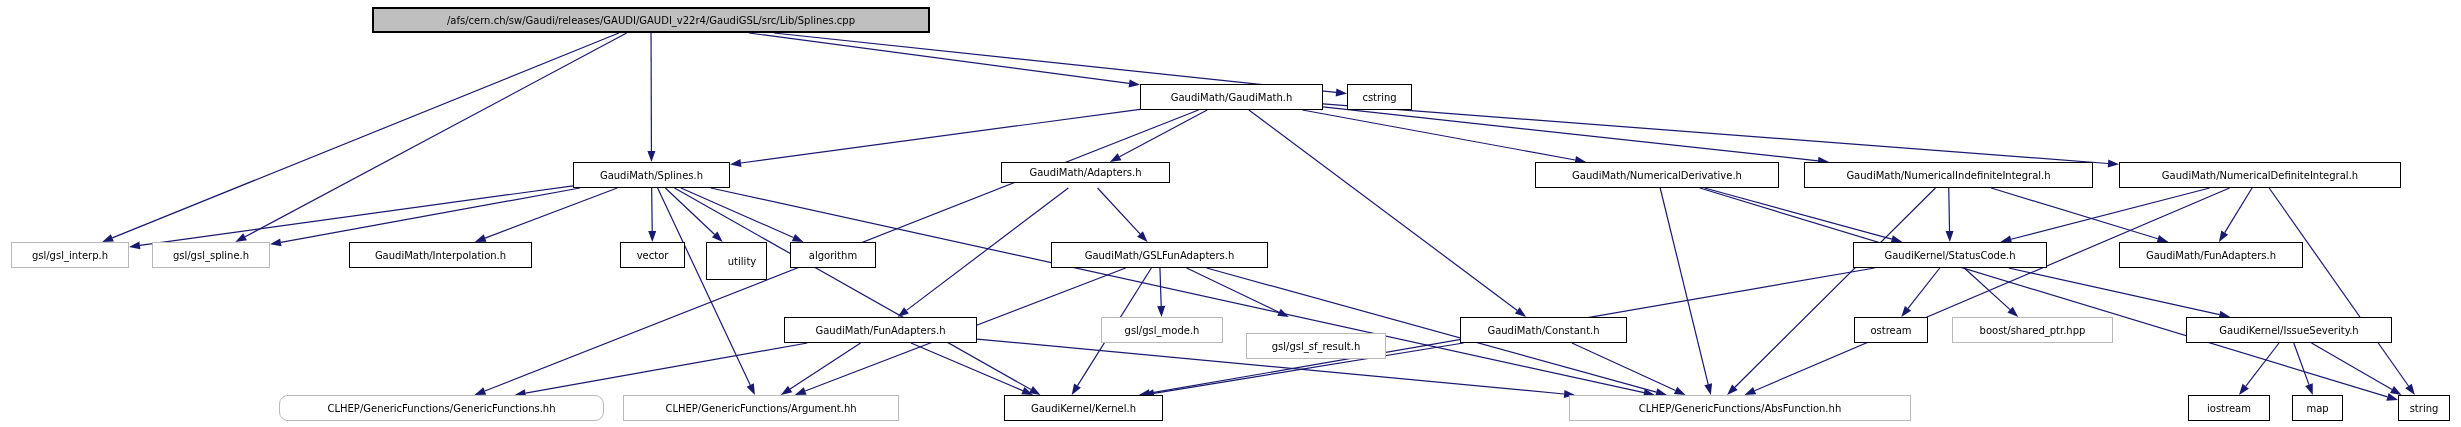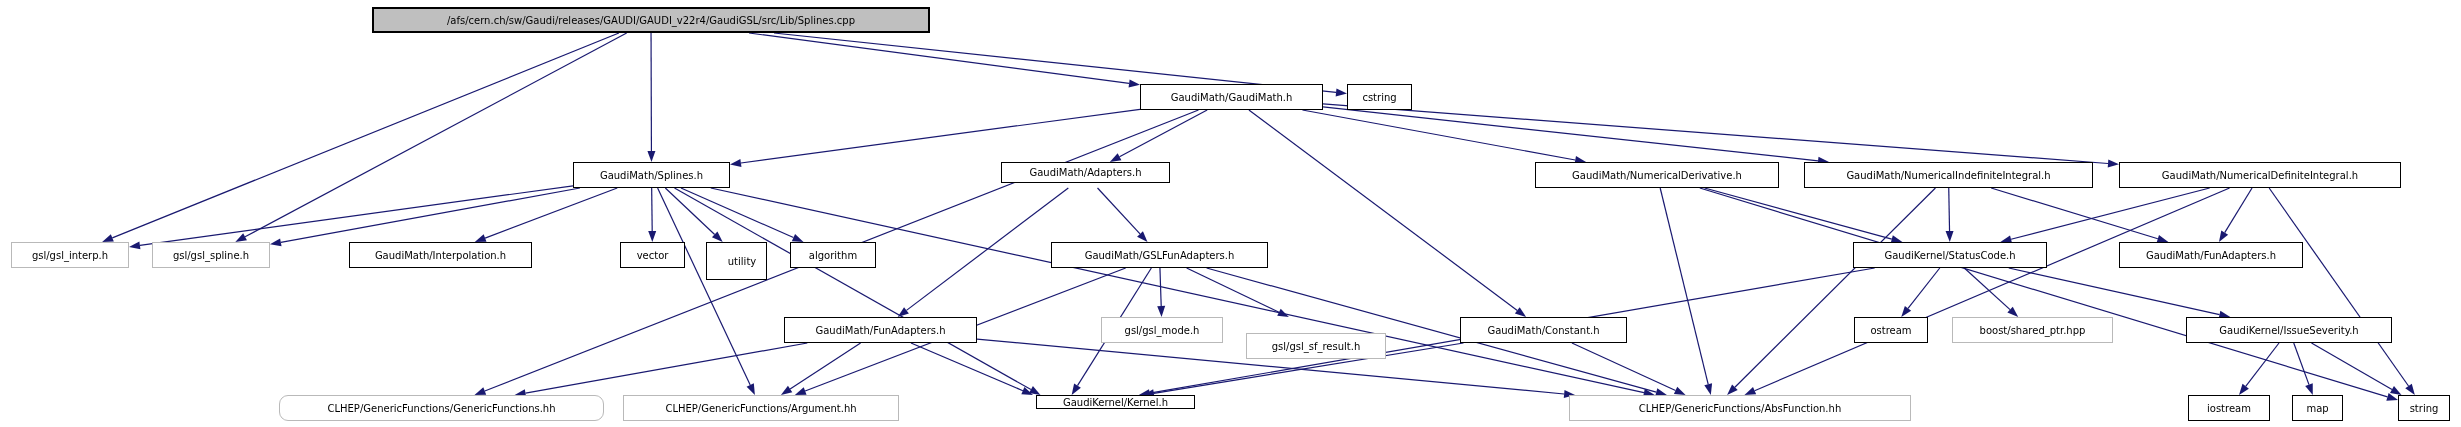--- a/index.html
+++ b/index.html
@@ -243,18 +243,18 @@
     <div class="node internal" style="left: 2119px; top: 242px; width: 184px; height: 26px;">GaudiMath/FunAdapters.h</div>
     <div class="node internal" style="left: 784px; top: 317px; width: 193px; height: 26px;">GaudiMath/FunAdapters.h</div>
     <div class="node external" style="left: 1101px; top: 317px; width: 122px; height: 26px; border-color: rgb(185, 185, 185);">gsl/gsl_mode.h</div>
     <div class="node external" style="left: 1246px; top: 317px; width: 140px; height: 26px; border-color: rgb(185, 185, 185); margin-top: 16px;">gsl/gsl_sf_result.h</div>
     <div class="node internal" style="left: 1460px; top: 317px; width: 167px; height: 26px;">GaudiMath/Constant.h</div>
     <div class="node std" style="left: 1854px; top: 317px; width: 74px; height: 26px;">ostream</div>
     <div class="node external" style="left: 1952px; top: 317px; width: 161px; height: 26px; border-color: rgb(185, 185, 185);">boost/shared_ptr.hpp</div>
     <div class="node internal" style="left: 2186px; top: 317px; width: 206px; height: 26px;">GaudiKernel/IssueSeverity.h</div>
     <div class="node external" style="left: 279px; top: 395px; width: 325px; height: 26px; border-color: rgb(185, 185, 185); border-radius: 9px;">CLHEP/GenericFunctions/GenericFunctions.hh</div>
     <div class="node external" style="left: 623px; top: 395px; width: 276px; height: 26px; border-color: rgb(185, 185, 185);">CLHEP/GenericFunctions/Argument.hh</div>
-    <div class="node internal" style="left: 1036px; top: 395px; width: 159px; height: 14px;">GaudiKernel/Kernel.h</div>
+    <div class="node internal" style="left: 1004px; top: 395px; width: 159px; height: 26px;">GaudiKernel/Kernel.h</div>
     <div class="node external" style="left: 1569px; top: 395px; width: 342px; height: 26px; border-color: rgb(185, 185, 185);">CLHEP/GenericFunctions/AbsFunction.hh</div>
     <div class="node std" style="left: 2188px; top: 395px; width: 82px; height: 26px;">iostream</div>
     <div class="node std" style="left: 2292px; top: 395px; width: 51px; height: 26px;">map</div>
     <div class="node std" style="left: 2398px; top: 395px; width: 52px; height: 26px;">string</div>
   </div>
 
 </body></html>

